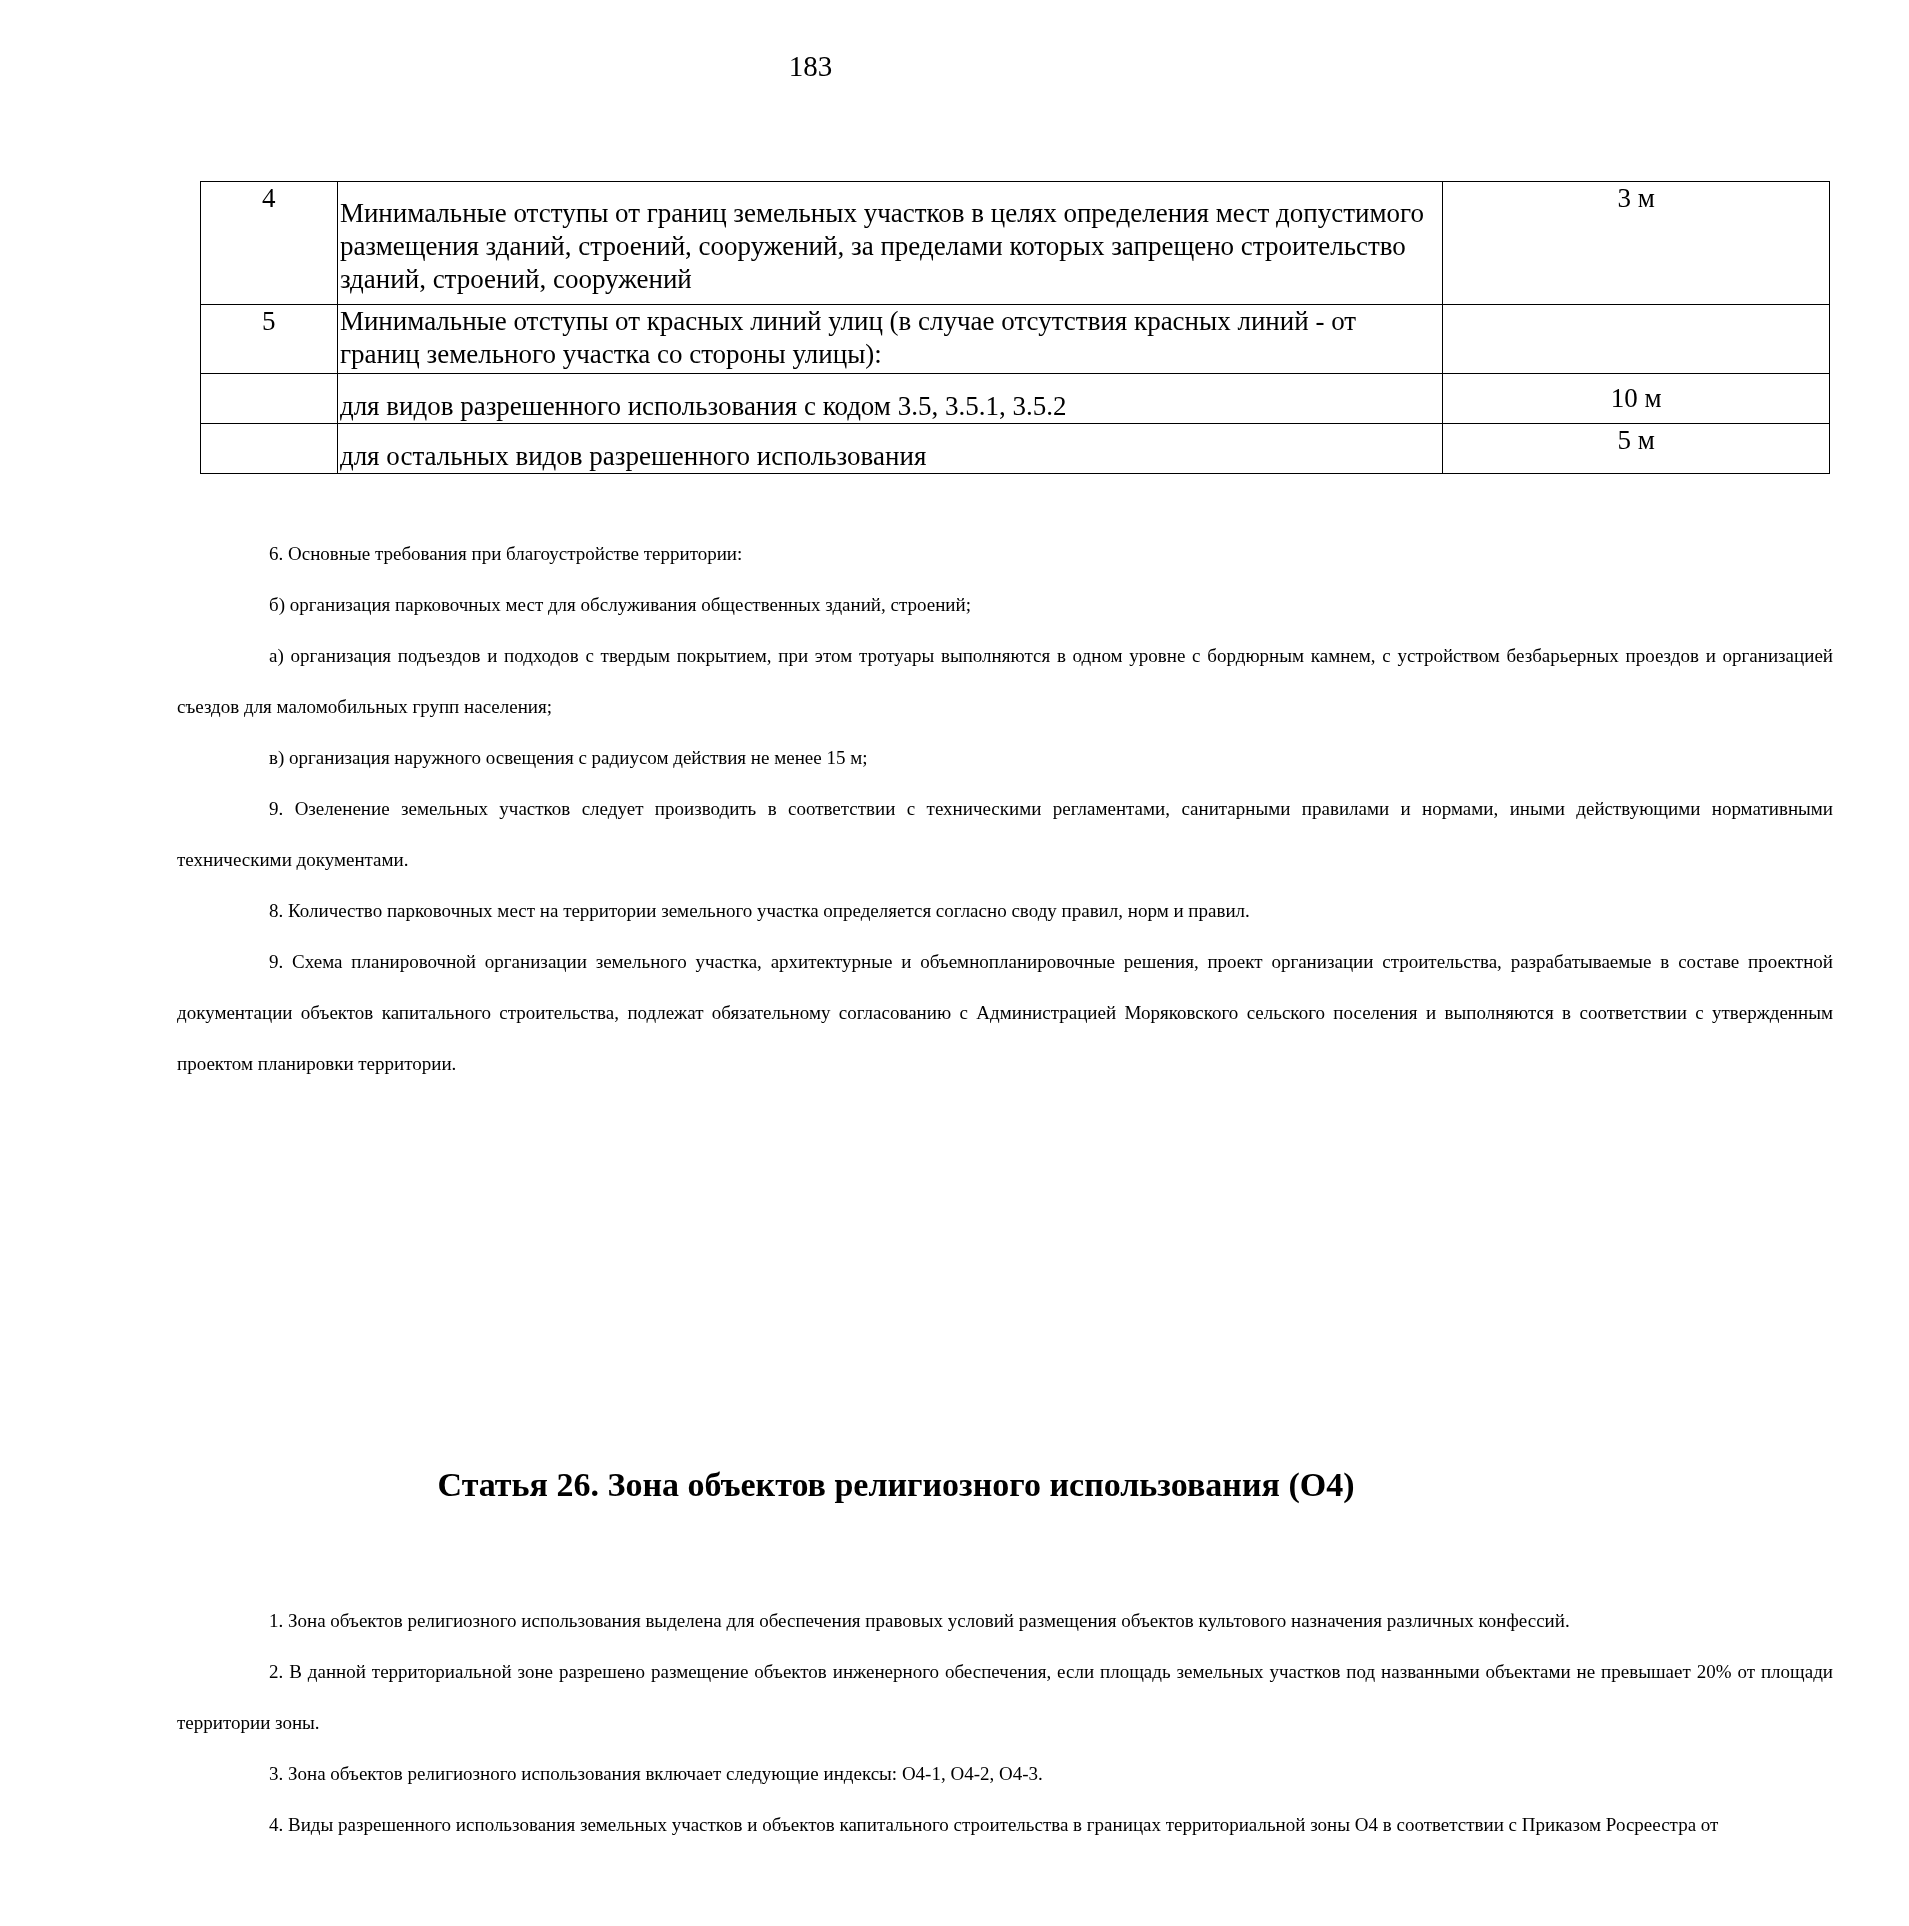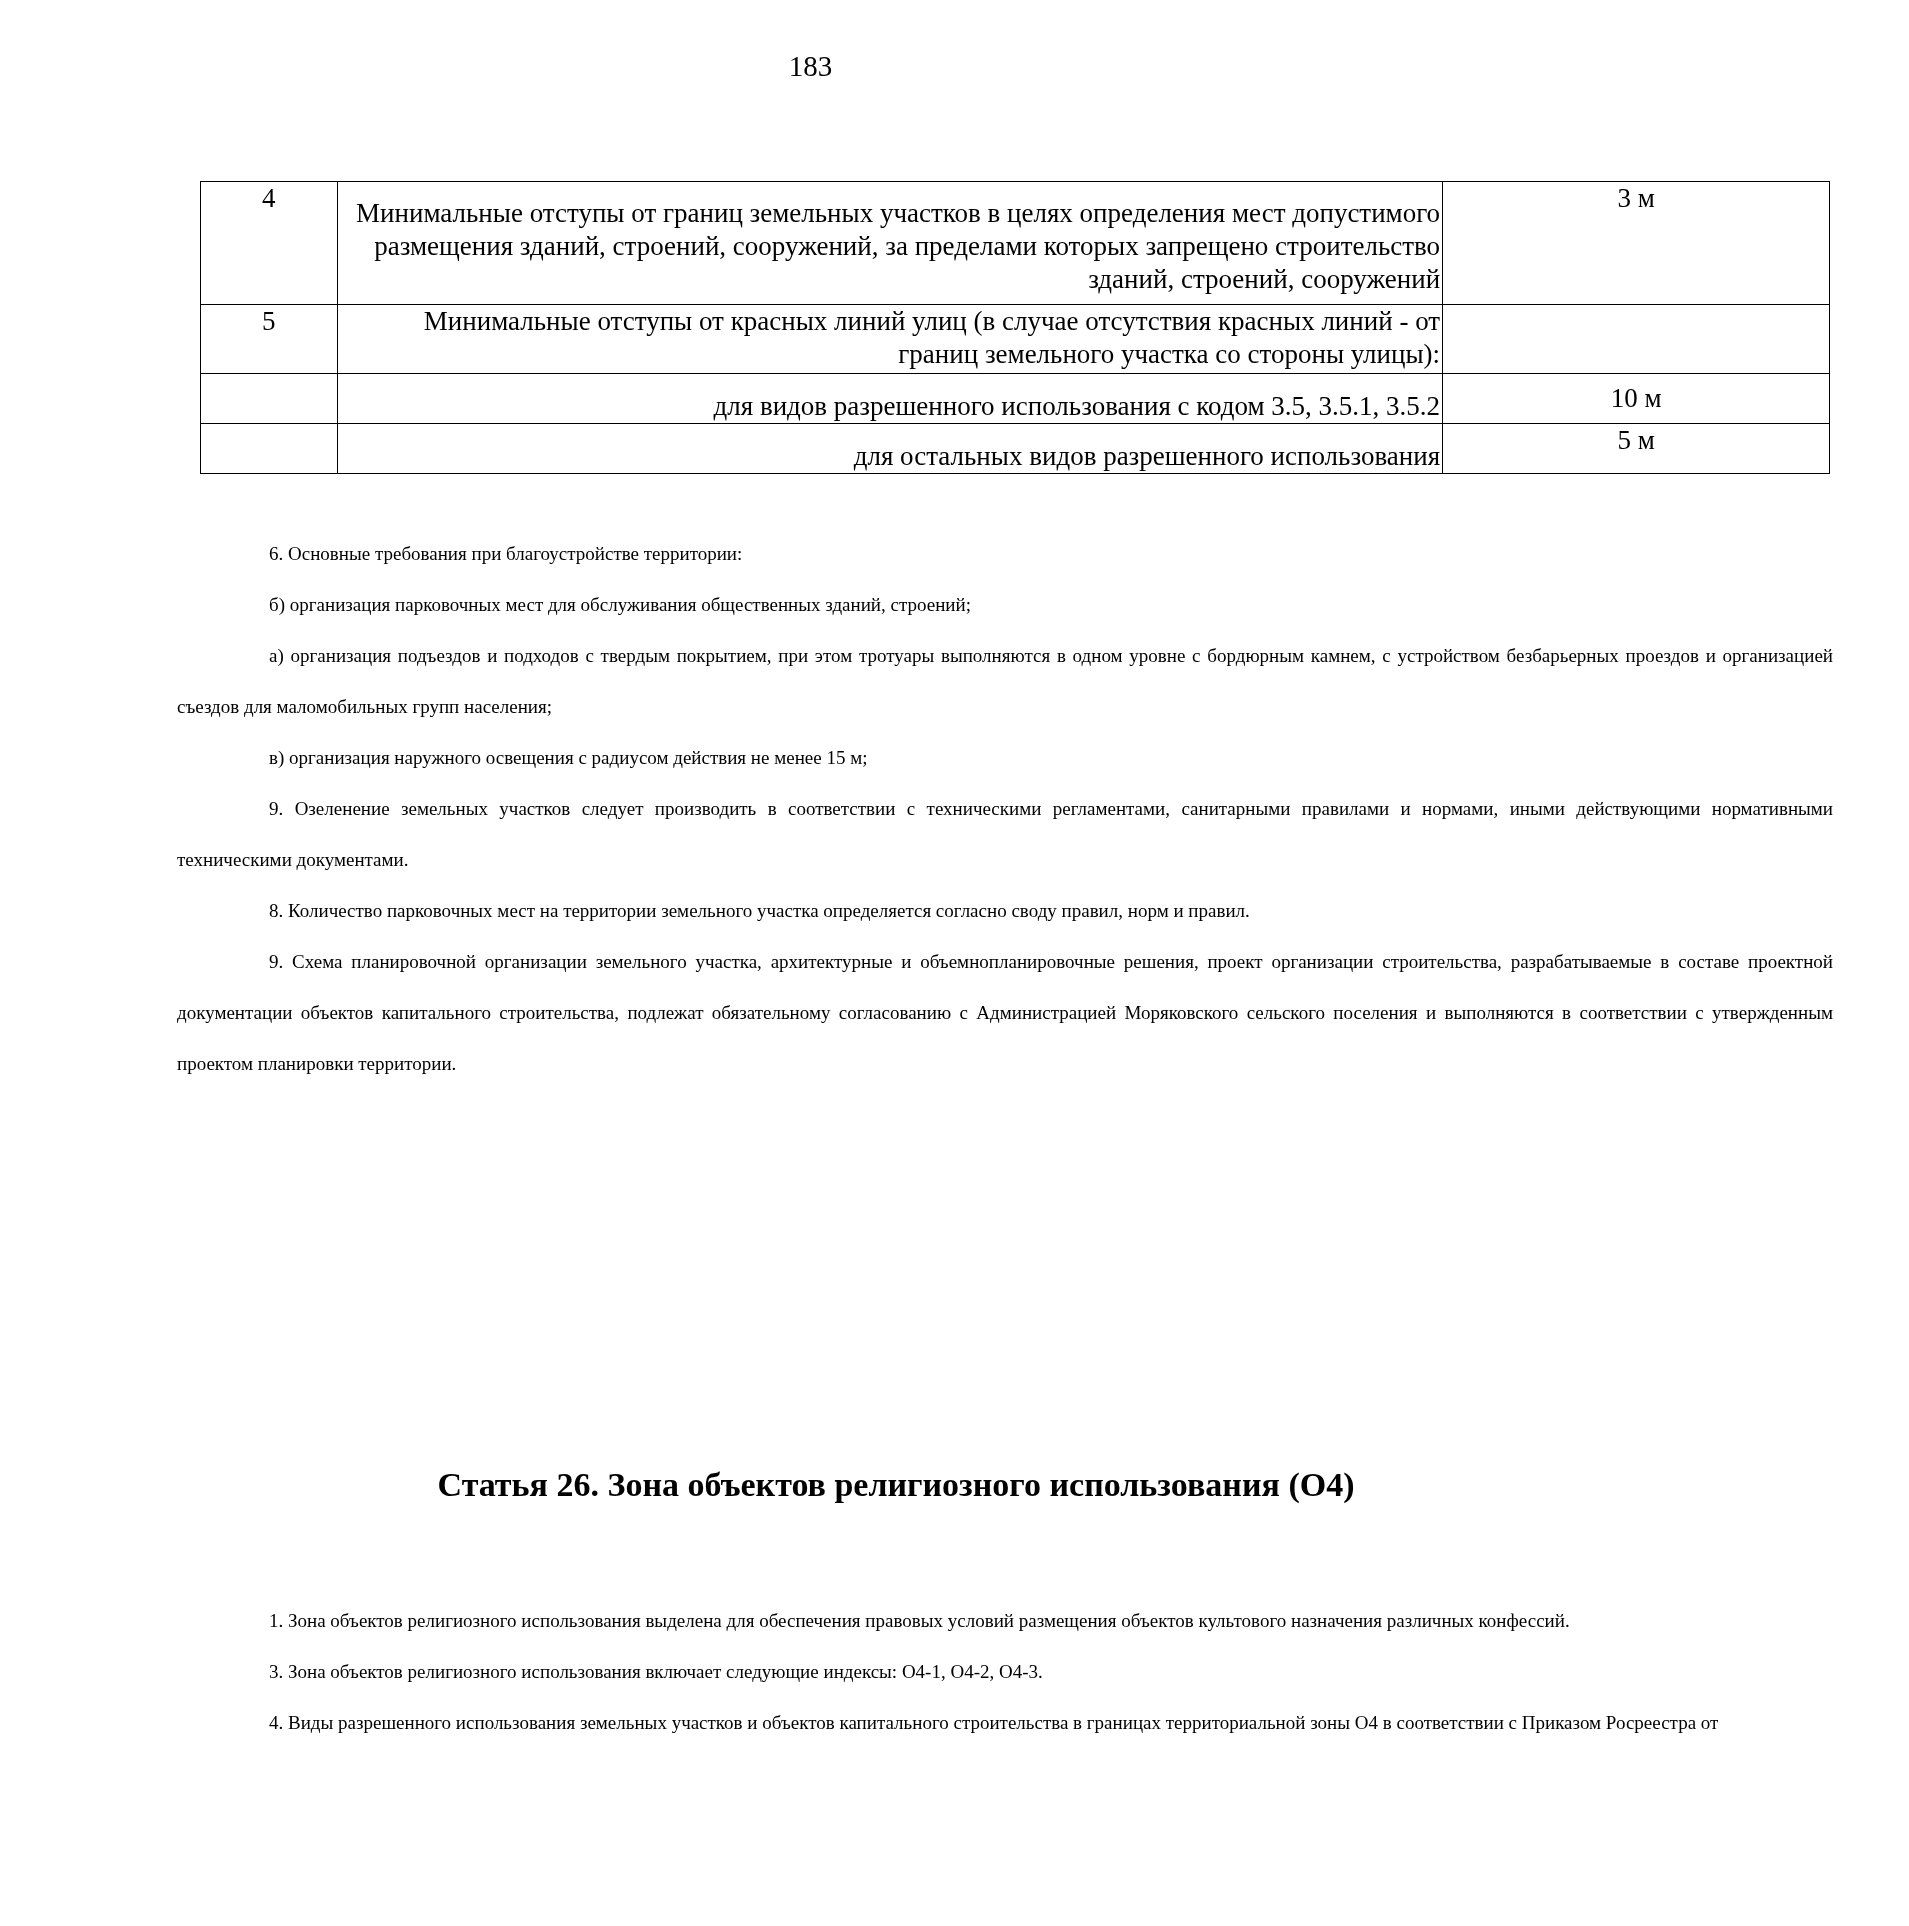--- a/index.html
+++ b/index.html
@@ -1,20 +1,20 @@
 <!DOCTYPE html>
 <html style="font-size:6.2px"><head>
 <meta charset="utf-8">
 <style>
   html, body { margin:0; padding:0; background:#ffffff; }
   body { width:1910px; height:2703px; position:relative; overflow:hidden;
          font-family:"Liberation Serif", serif; color:#000; }
   .pagenum { position:absolute; top:50px; left:0; width:1621px; text-align:center; font-size:29px; }
   table { border-collapse:collapse; position:absolute; font-family:"Liberation Serif", serif; }
-  td { border:1.9px solid #000; vertical-align:top; font-size:27px; line-height:33px; padding:0 2.3px;text-align:right; }
+  td { border:1.9px solid #000; vertical-align:top; font-size:27px; line-height:33px; padding:0 2.3px; }
   #t1 { left:200px; top:181px; width:1630px; }
   #t1 td.num { width:131px; text-align:center; }
   #t1 td.val { width:381px; text-align:center; }
   .para { position:absolute; left:177px; width:1656px; font-size:19px; line-height:51px; text-align:justify; }
   .ind { text-indent:92px; }
   .heading { position:absolute; left:0; width:1792px; top:1466px; text-align:center; font-weight:bold; font-size:34px; }
 </style>
 </head>
 <body>
 
@@ -52,17 +52,18 @@
   <div class="ind">в)  организация наружного освещения с радиусом действия не менее 15 м;</div>
   <div class="ind">9.  Озеленение земельных участков следует производить в соответствии с техническими регламентами, санитарными правилами и нормами, иными действующими нормативными техническими документами.</div>
   <div class="ind">8.  Количество парковочных мест на территории земельного участка определяется согласно своду правил, норм и правил.</div>
   <div class="ind">9.  Схема планировочной организации земельного участка, архитектурные и объемнопланировочные решения, проект организации строительства, разрабатываемые в составе проектной документации объектов капитального строительства, подлежат обязательному согласованию с Администрацией Моряковского сельского поселения и выполняются в соответствии с утвержденным проектом планировки территории.</div>
 </div>
 
 <div class="heading">Статья 26. Зона объектов религиозного использования (О4)</div>
 
 <div class="para" style="top:1595px">
   <div class="ind">1.  Зона объектов религиозного использования выделена для обеспечения правовых условий размещения объектов культового назначения различных конфессий.</div>
+  <div class="ind">2.  В данной территориальной зоне разрешено размещение объектов инженерного обеспечения, если площадь земельных участков под названными объектами не превышает 20% от площади территории зоны.</div>
   <div class="ind">3.  Зона объектов религиозного использования включает следующие индексы: О4-1, О4-2, О4-3.</div>
   <div class="ind">4.  Виды разрешенного использования земельных участков и объектов капитального строительства в границах территориальной зоны О4 в соответствии с Приказом Росреестра от</div>
 
 </div>
 
 
 </body></html>

